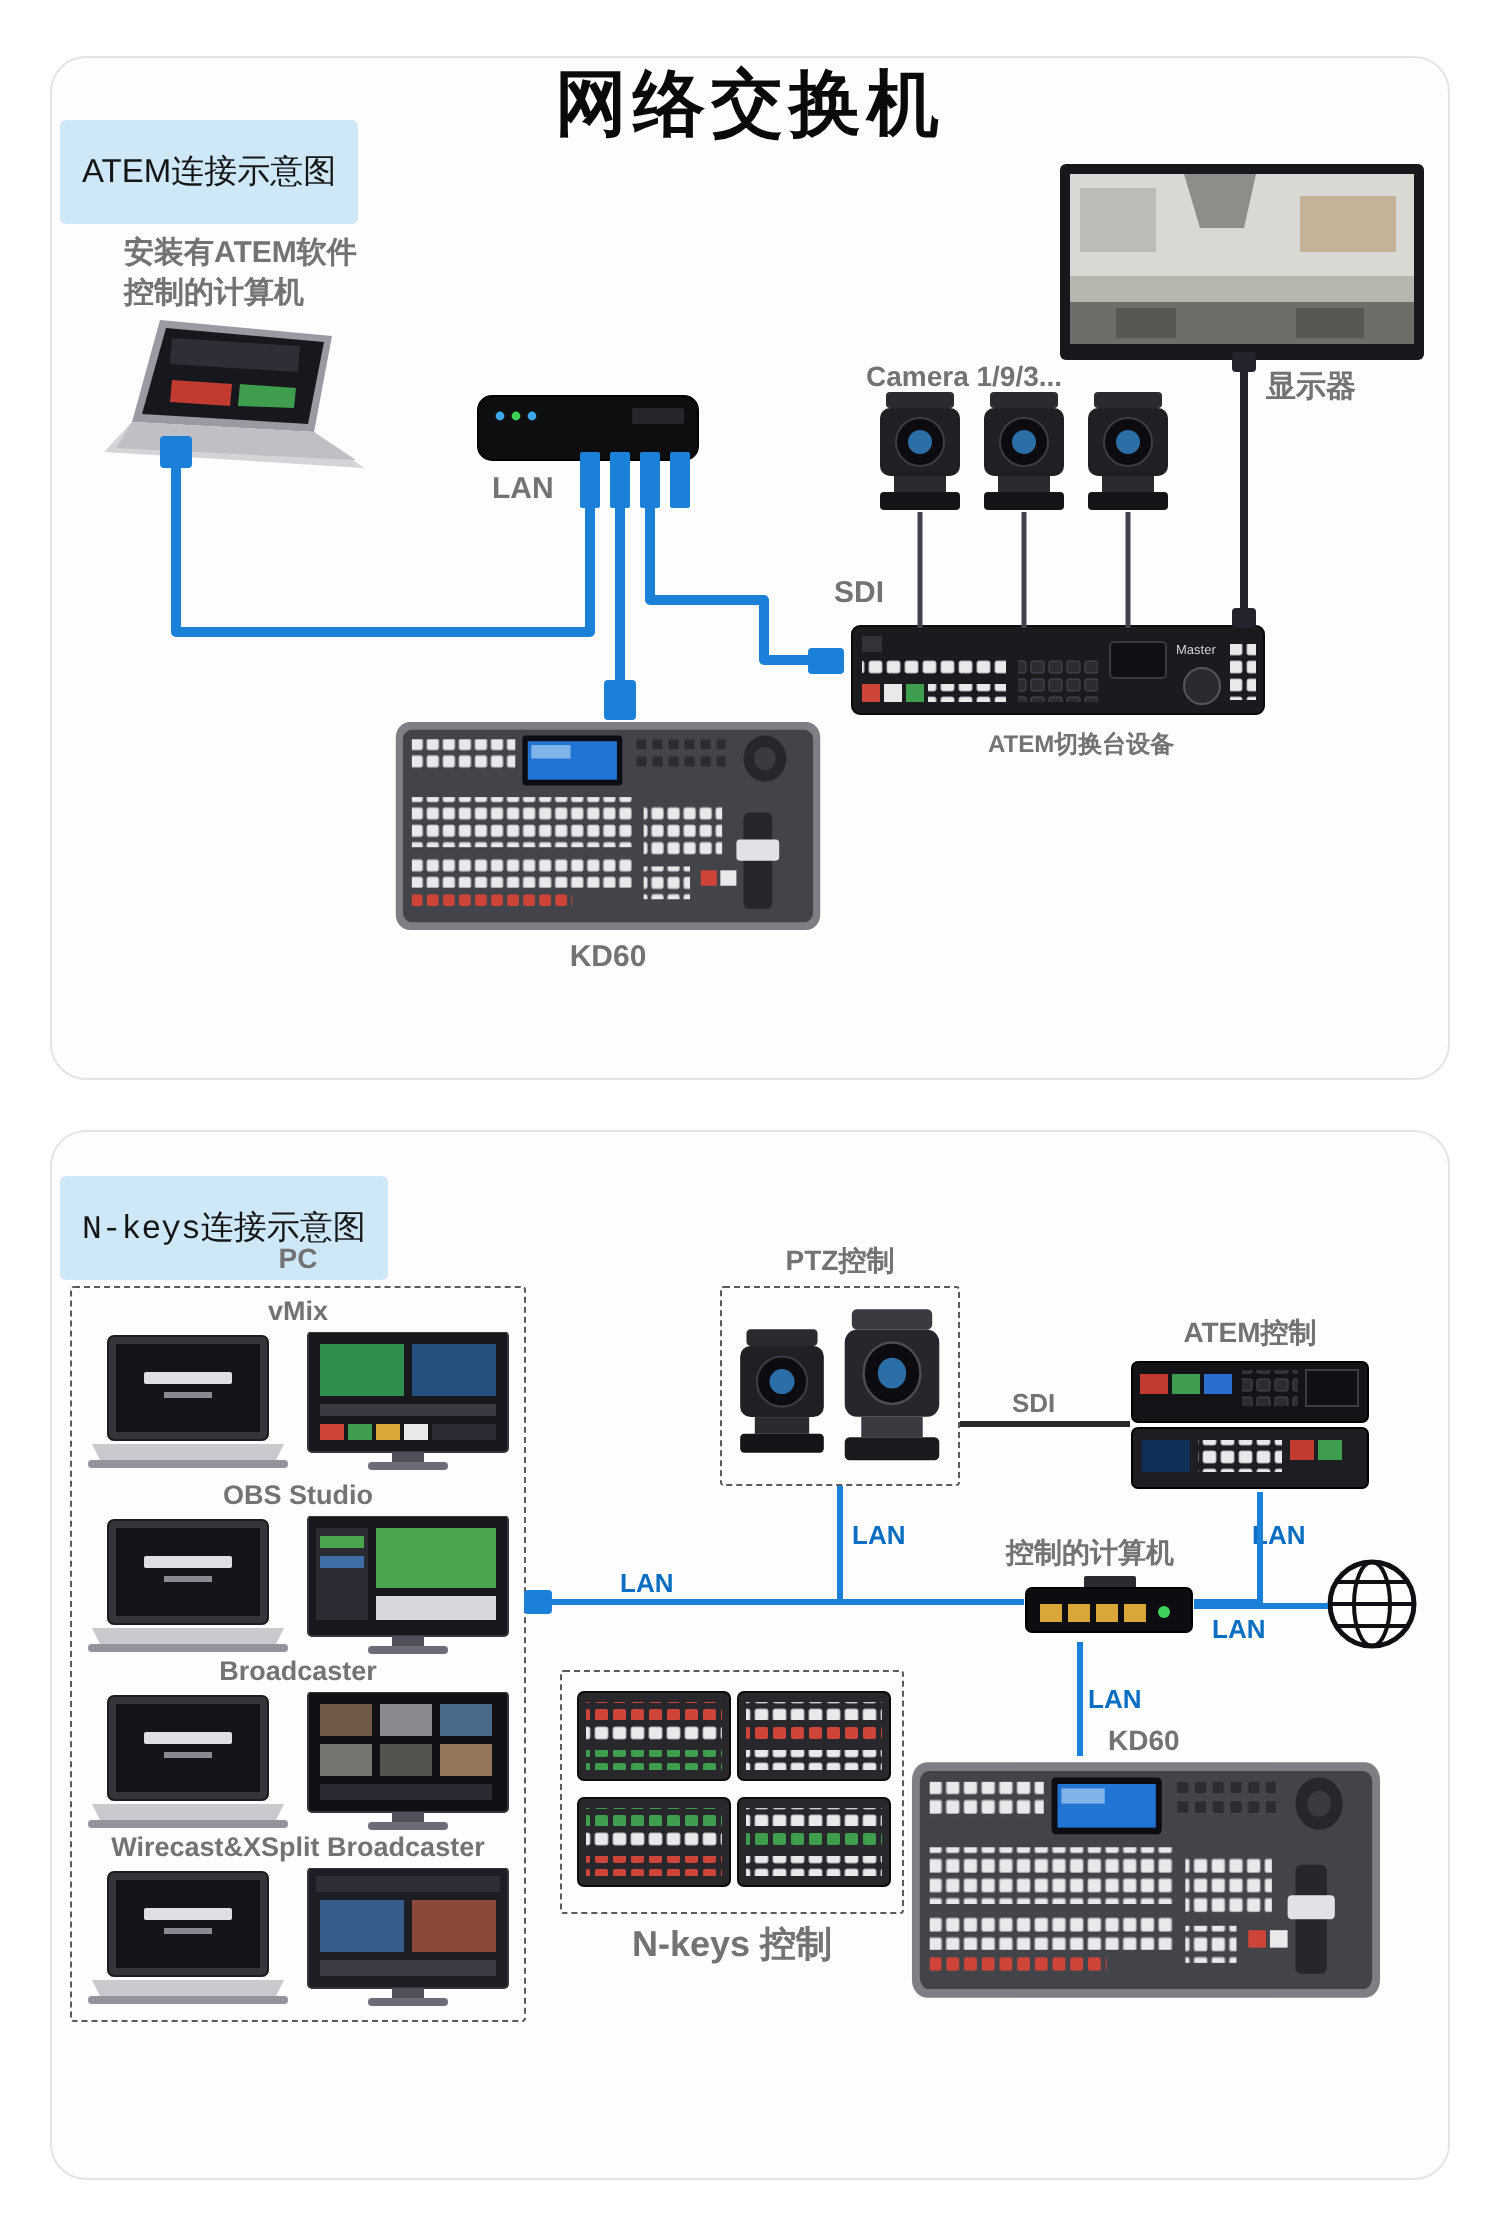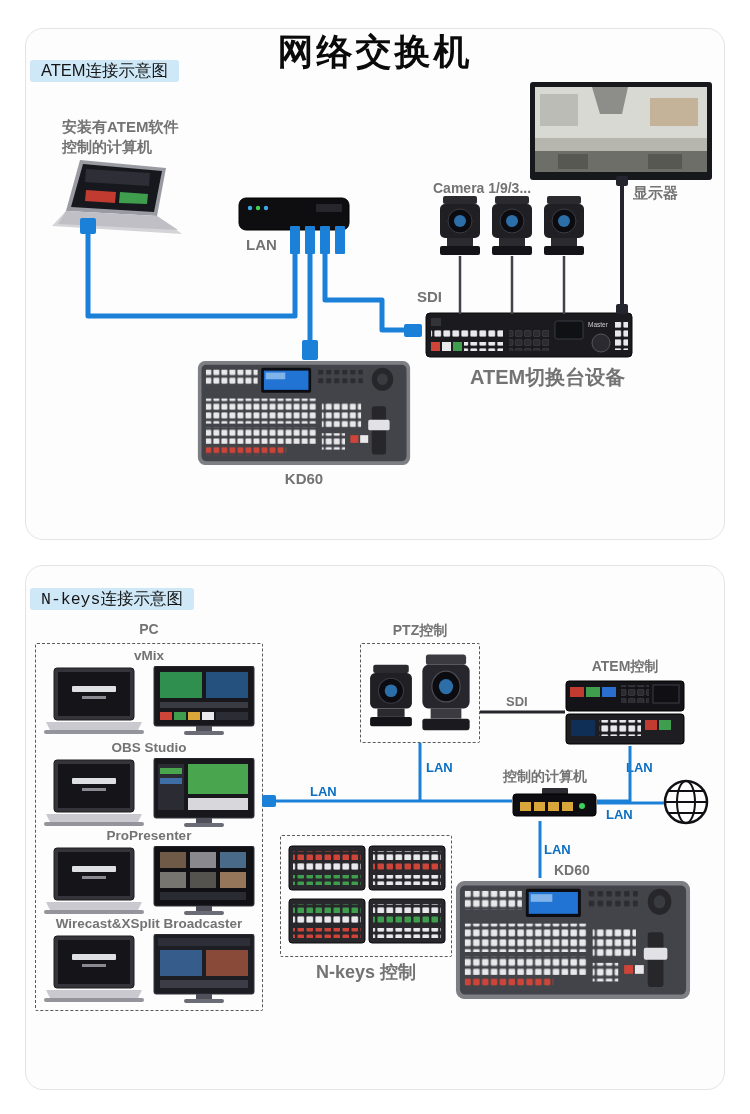--- a/index.html
+++ b/index.html
@@ -11,21 +11,21 @@
   .panel {
     position:absolute; border:1px solid #e4e4e4; border-radius:18px;
     background:#fdfdfd;
   }
   .page-title {
     position:absolute; top:28px; left:0; width:750px; text-align:center;
     font-size:36px; font-weight:bold; letter-spacing:3px; color:#0a0a0a;
   }
   .badge {
     position:absolute; background:#cfe8f7; color:#151515; font-size:16.5px;
-    padding:0 11px; border-radius:3px; font-weight:500; white-space:nowrap;
+    padding:15px 11px; border-radius:3px; font-weight:500; white-space:nowrap;
   }
   .lbl { position:absolute; font-weight:bold; color:#737373; white-space:nowrap; }
   .lan { position:absolute; font-weight:bold; color:#0a6fc2; font-size:13px; white-space:nowrap; }
   .ctr { text-align:center; }
   .dev { position:absolute; }
   .dashed-box { position:absolute; border:1.5px dashed #5a5a5a; border-radius:2px; }
   .overlay { position:absolute; left:0; top:0; pointer-events:none; }
   svg { display:block; width:100%; height:100%; }
 </style>
 </head>
@@ -140,21 +140,21 @@
     <rect x="17" y="30" width="9" height="9" fill="#e9e9ec"></rect>
     <rect x="28" y="30" width="9" height="9" fill="#3f9e4d"></rect>
     <rect x="39" y="30" width="39" height="9" fill="url(#pBtnW)"></rect>
     <rect x="84" y="18" width="40" height="21" fill="url(#pBtnD)"></rect>
     <rect x="130" y="9" width="28" height="18" rx="2" fill="#0f1115" stroke="#3a3a44"></rect>
     <text x="163" y="15" font-size="6.5" fill="#cfcfd4">Master</text>
     <circle cx="176" cy="31" r="9" fill="#2a2a30" stroke="#55555e"></circle>
     <rect x="190" y="10" width="13" height="28" fill="url(#pBtnW)"></rect>
   </svg>
 </div>
-<div class="lbl" style="left:470px;top:364px;font-size:20px;">ATEM切换台设备</div>
+<div class="lbl" style="left:494px;top:364px;font-size:12px;">ATEM切换台设备</div>
 
 <div class="dev" style="left:197px;top:360px;width:214px;height:106px;">
   <svg viewBox="0 0 240 110" preserveAspectRatio="none">
     <rect x="1" y="1" width="238" height="108" rx="8" fill="#7e7f85"></rect>
     <rect x="5" y="5" width="230" height="100" rx="5" fill="#434449"></rect>
     <rect x="10" y="10" width="58" height="17" fill="url(#pBtnW)"></rect>
     <rect x="72" y="8" width="56" height="26" rx="2" fill="#0b0d12"></rect>
     <rect x="75" y="11" width="50" height="20" fill="#2173d4"></rect>
     <rect x="77" y="13" width="22" height="7" fill="#7fb3ea"></rect>
     <rect x="134" y="10" width="52" height="17" fill="url(#pBtnD)"></rect>
@@ -171,21 +171,21 @@
     <rect x="183" y="78" width="9" height="8" fill="#e9e9ec"></rect>
   </svg>
 </div>
 <div class="lbl ctr" style="left:197px;top:470px;width:214px;font-size:15px;">KD60</div>
 
 <div class="lbl ctr" style="left:35px;top:621px;width:228px;font-size:14px;">PC</div>
 <div class="dashed-box" style="left:35px;top:643px;width:228px;height:368px;"></div>
 
 <div class="lbl ctr" style="left:35px;top:648px;width:228px;font-size:13.5px;">vMix</div>
 <div class="lbl ctr" style="left:35px;top:740px;width:228px;font-size:13.5px;">OBS Studio</div>
-<div class="lbl ctr" style="left:35px;top:828px;width:228px;font-size:13.5px;">ProPresenter</div>
+<div class="lbl ctr" style="left:35px;top:828px;width:228px;font-size:13.5px;">Broadcaster</div>
 <div class="lbl ctr" style="left:35px;top:916px;width:228px;font-size:13.5px;">Wirecast&amp;XSplit Broadcaster</div>
 
 <div class="dev" style="left:42px;top:666px;width:104px;height:72px;">
   <svg viewBox="0 0 104 72">
     <rect x="12" y="2" width="80" height="52" rx="3" fill="#34343a" stroke="#1c1c20"></rect>
     <rect x="16" y="6" width="72" height="44" fill="#141419"></rect>
     <rect x="30" y="20" width="44" height="6" rx="1" fill="#dfe0e4"></rect>
     <rect x="40" y="30" width="24" height="3" fill="#8a8a92"></rect>
     <polygon points="4,56 100,56 96,64 8,64" fill="#c9c9cf"></polygon>
     <rect x="2" y="64" width="100" height="4" rx="2" fill="#94949c"></rect>

